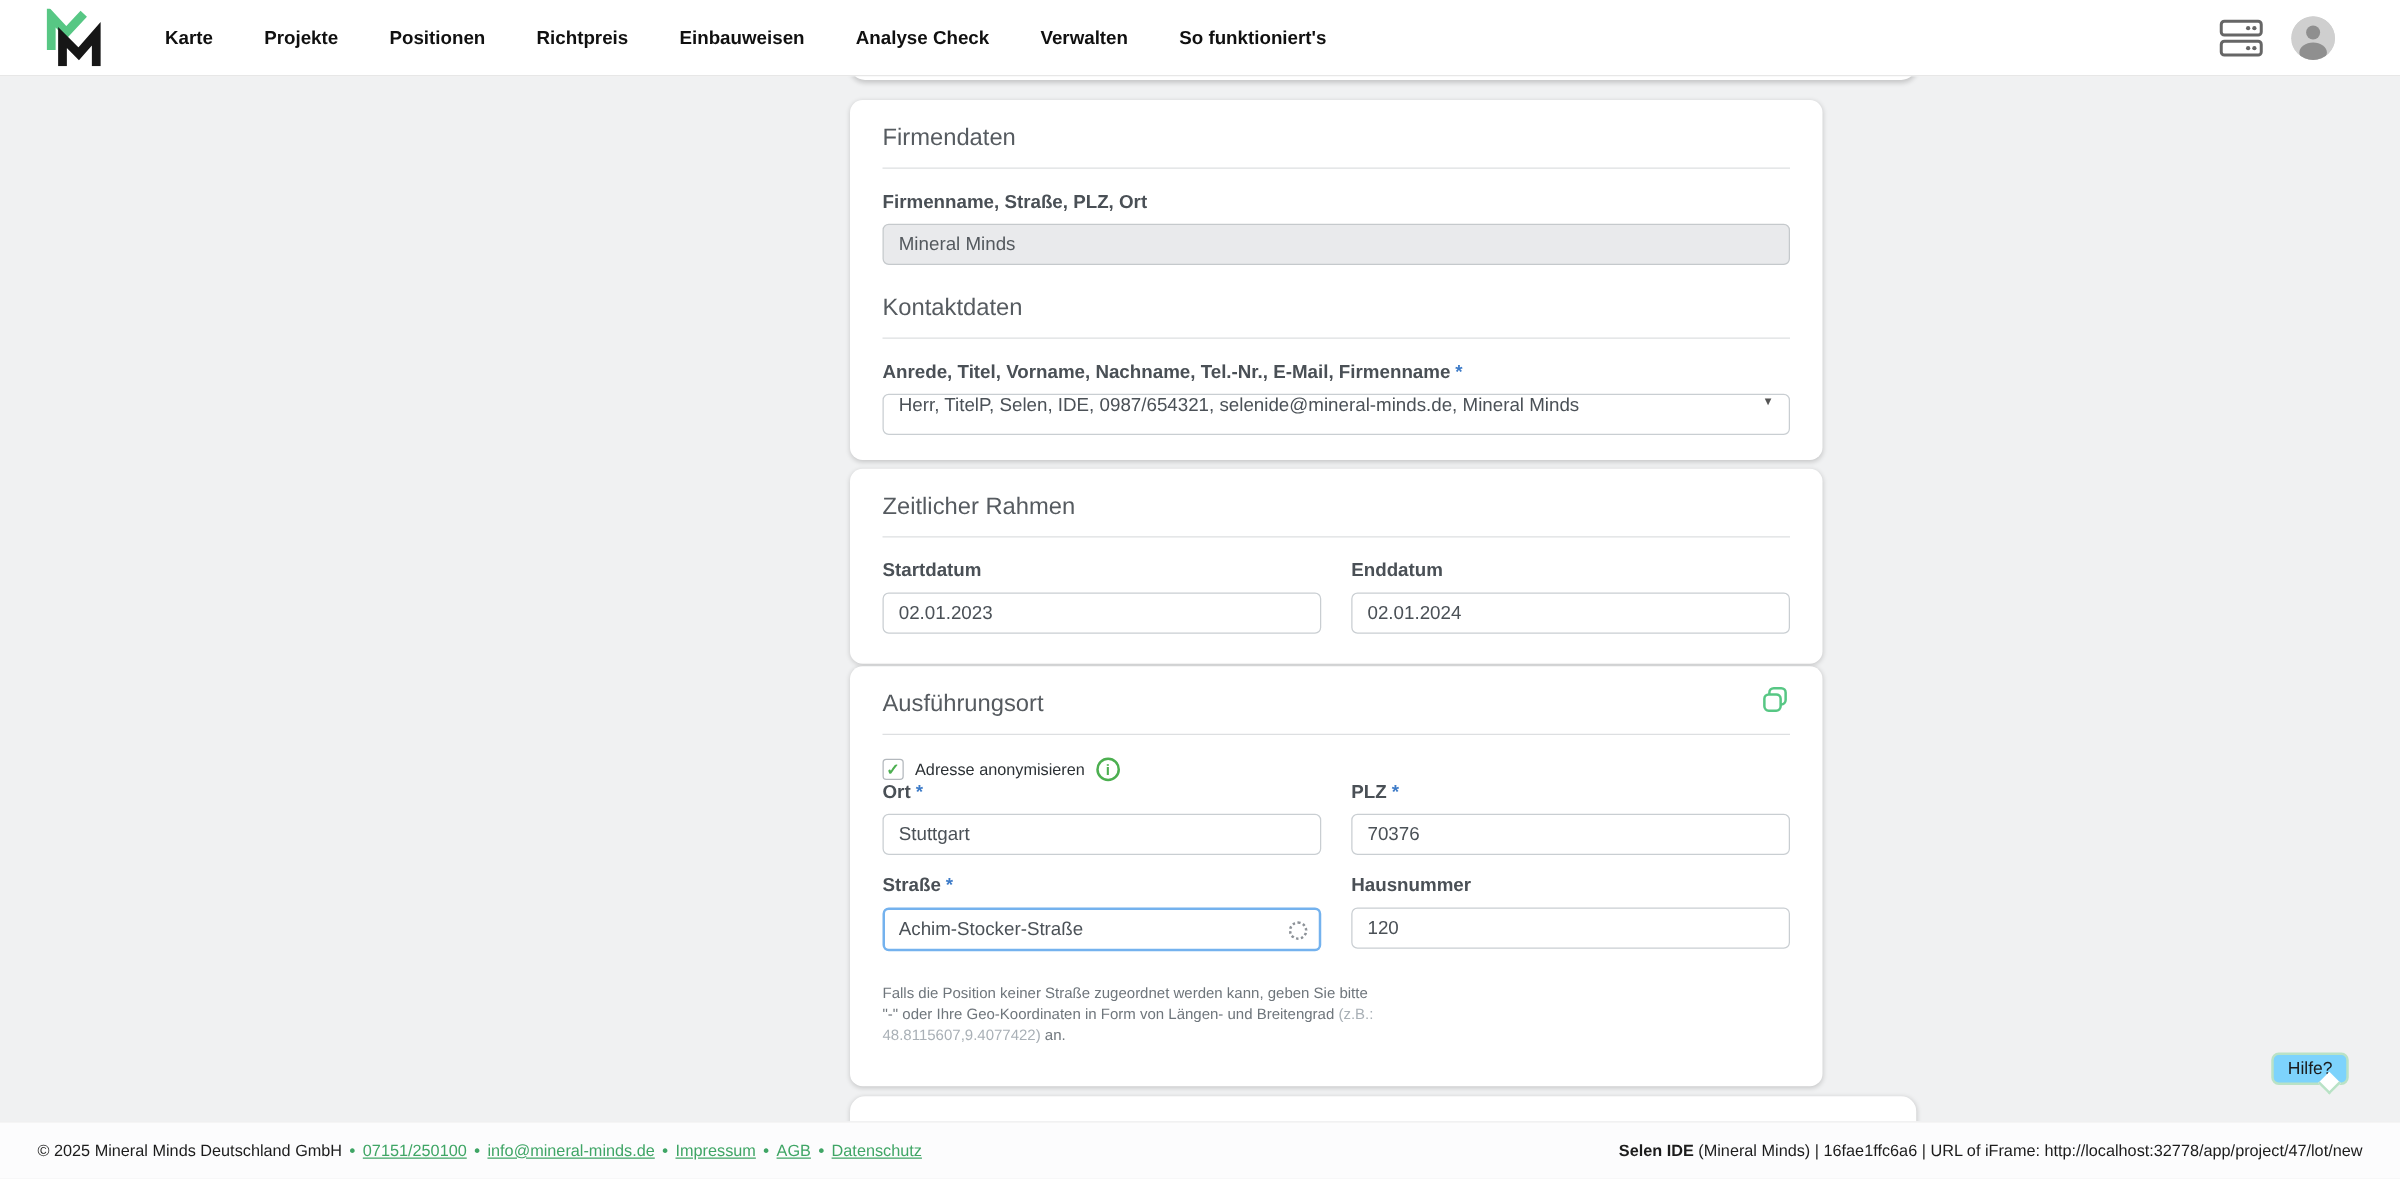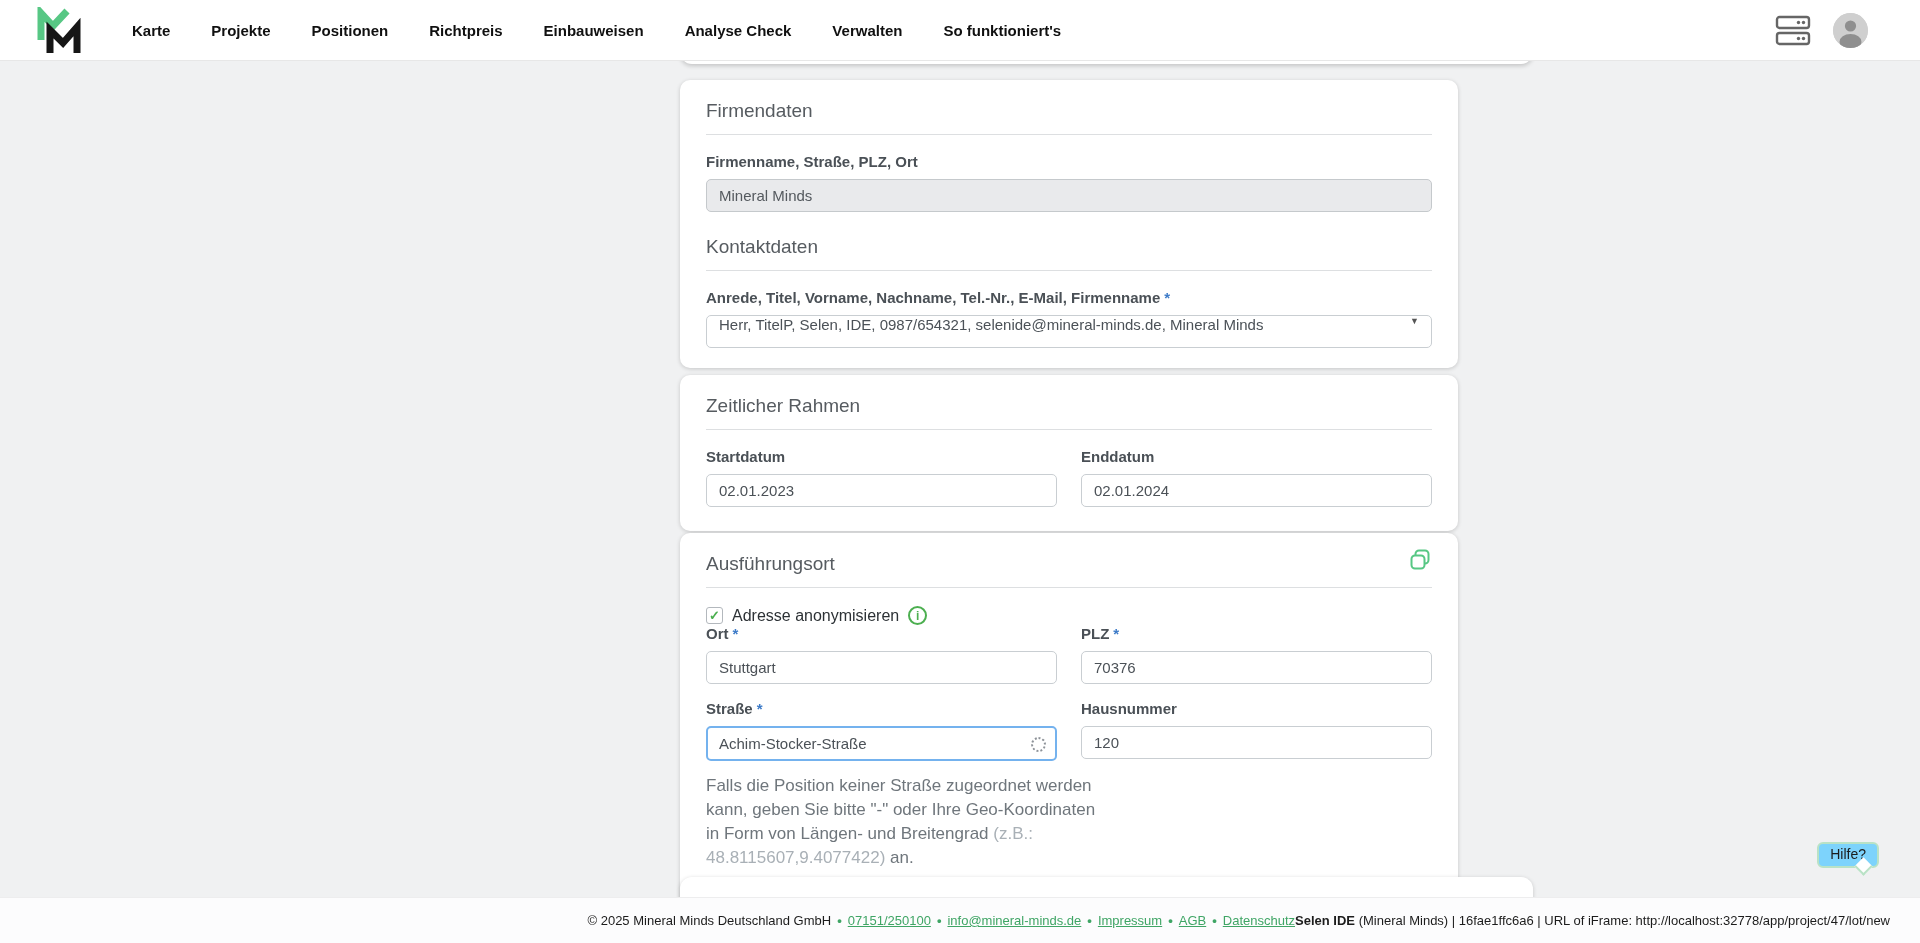--- a/index.html
+++ b/index.html
@@ -43,42 +43,42 @@
   .caret{font-size:9px;color:#555;margin-left:10px}
   .row{display:flex;gap:24px}
   .col{flex:1;min-width:0}
 
   
   .copy-icon{position:absolute;top:15px;right:26px;cursor:pointer}
   .checkbox-row{display:flex;align-items:center;gap:9px;margin-top:18px;height:19px}
   .checkbox{width:17px;height:17px;box-sizing:border-box;border:1px solid #b3b8bd;border-radius:3px;
     background:#fff;display:flex;align-items:center;justify-content:center;
     font-size:13px;font-weight:700;color:#4caf50;cursor:pointer;line-height:1}
-  .checkbox-label{font-size:16px;color:#2c3135}
+  .checkbox-label{font-size:13px;color:#2c3135}
   .info-icon{width:19px;height:19px;box-sizing:border-box;border:2px solid #4caf50;border-radius:50%;
     color:#4caf50;display:flex;align-items:center;justify-content:center;
     font-size:12px;font-weight:700;cursor:pointer;line-height:1}
   .input-wrap{position:relative}
   .input-focus{border:2px solid #74b2ee;padding:0 11px;height:35px}
   .spinner{position:absolute;right:11px;top:50%;margin-top:-7px;width:15px;height:15px;
     border:2px dotted #8d9298;border-radius:50%;box-sizing:border-box}
-  .help-text{width:394px;margin-top:13px;font-size:17px;line-height:1.42;color:#6f767c}
+  .help-text{width:394px;margin-top:25px;font-size:12px;line-height:1.42;color:#6f767c}
   .help-muted{color:#a9b0b6}
 
   
   .help-btn{position:absolute;right:41px;top:842px;z-index:35;background:#7dd3fc;
     border:2px solid #b9e2c6;border-radius:6px;padding:2px 11px 4px;font-size:14px;
     color:#1b1b1b;cursor:pointer;font-family:inherit}
   .help-btn::after{content:"";position:absolute;right:7px;bottom:-7px;width:11px;height:11px;
     background:#fff;border-right:2px solid #b9e2c6;border-bottom:2px solid #b9e2c6;transform:rotate(45deg)}
 
   
   .footer{position:absolute;left:0;bottom:0;width:100%;height:46px;background:#fcfcfd;
     border-top:1px solid #ededee;z-index:40;display:flex;align-items:center;
-    justify-content:flex-end;padding:0 30px;box-sizing:border-box;font-size:13px;color:#1c1c1c}
+    justify-content:space-between;padding:0 30px;box-sizing:border-box;font-size:13px;color:#1c1c1c}
   .footer-left{display:flex;align-items:center;gap:6px;white-space:nowrap}
   .footer-link{color:#3fa565;text-decoration:underline;cursor:pointer}
   .footer-sep{color:#3fa565;font-weight:700}
   .footer-right{white-space:nowrap}
   .footer-right .app{font-weight:700}
 </style>
 </head>
 <body>
 
 <header class="navbar">

